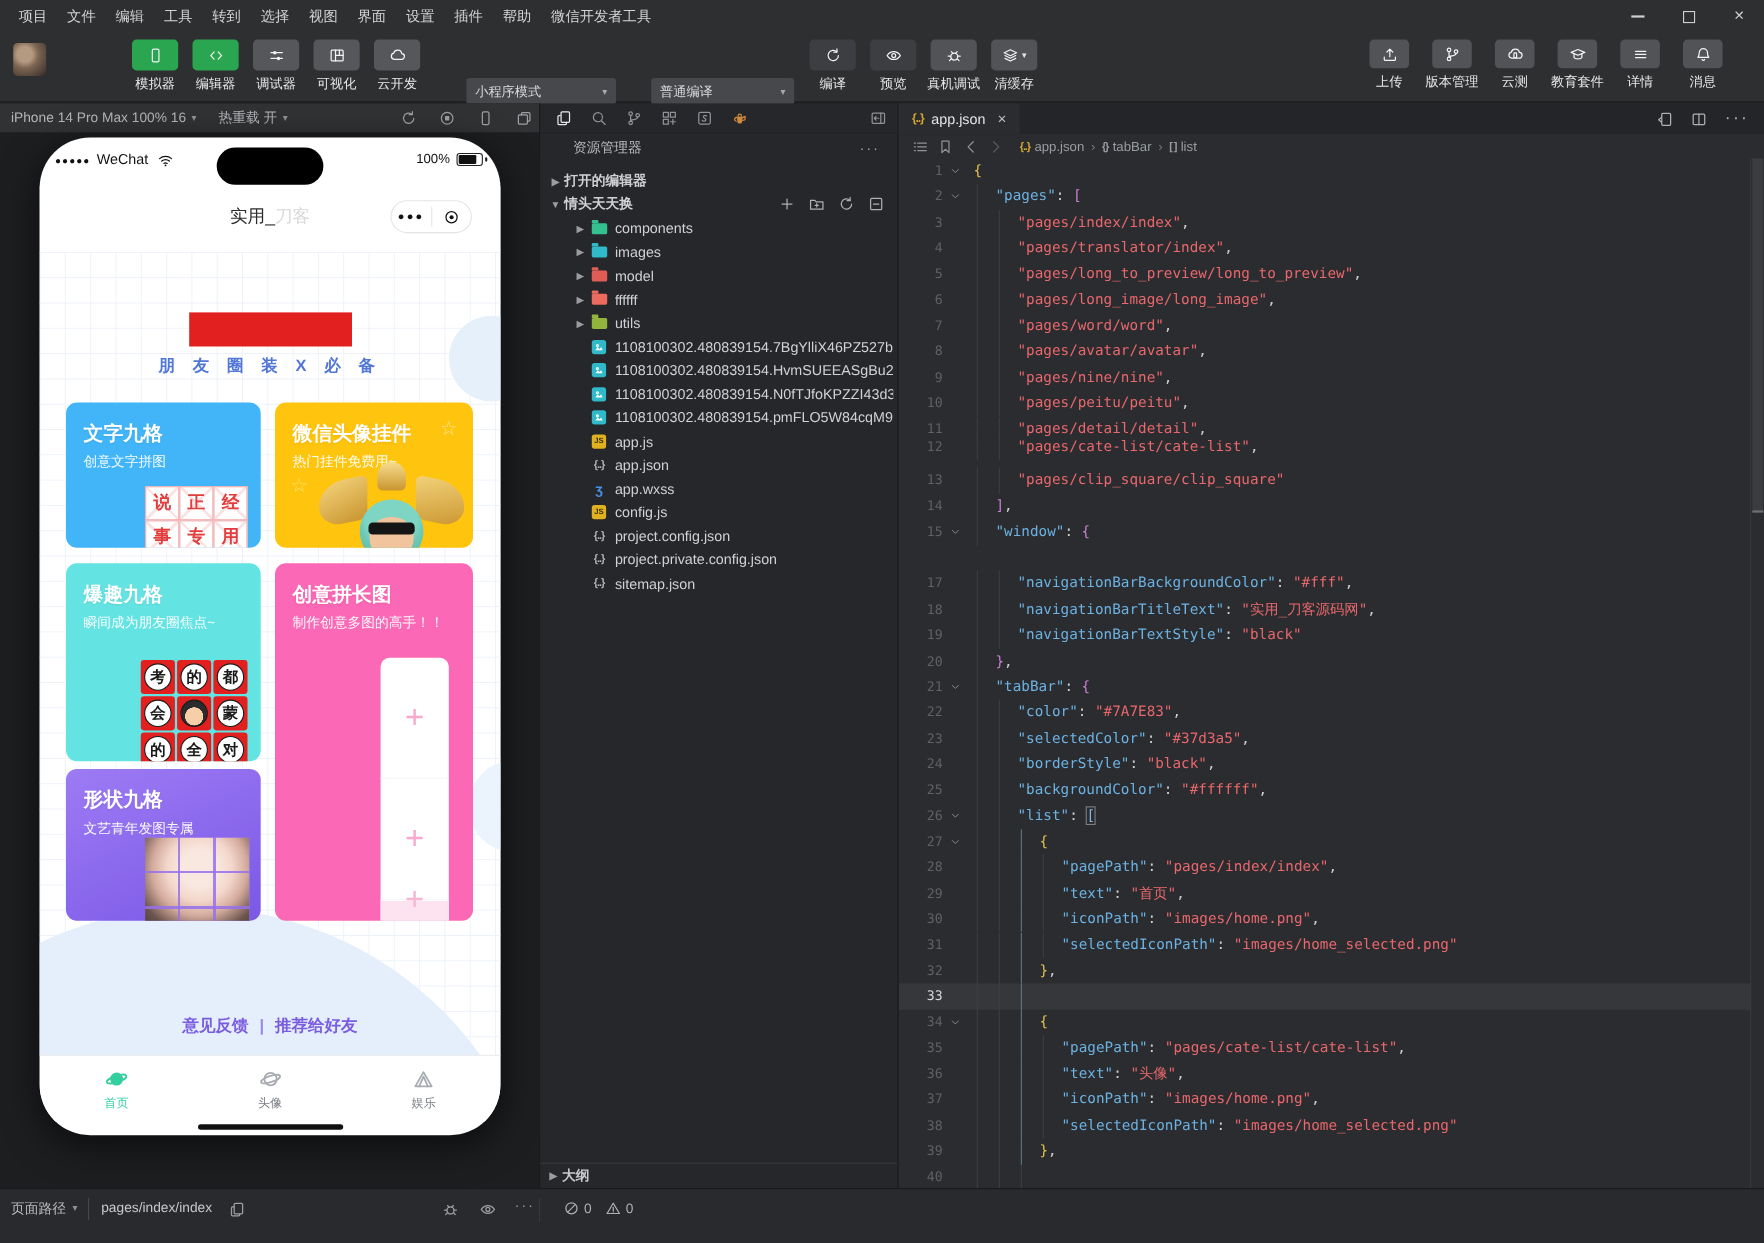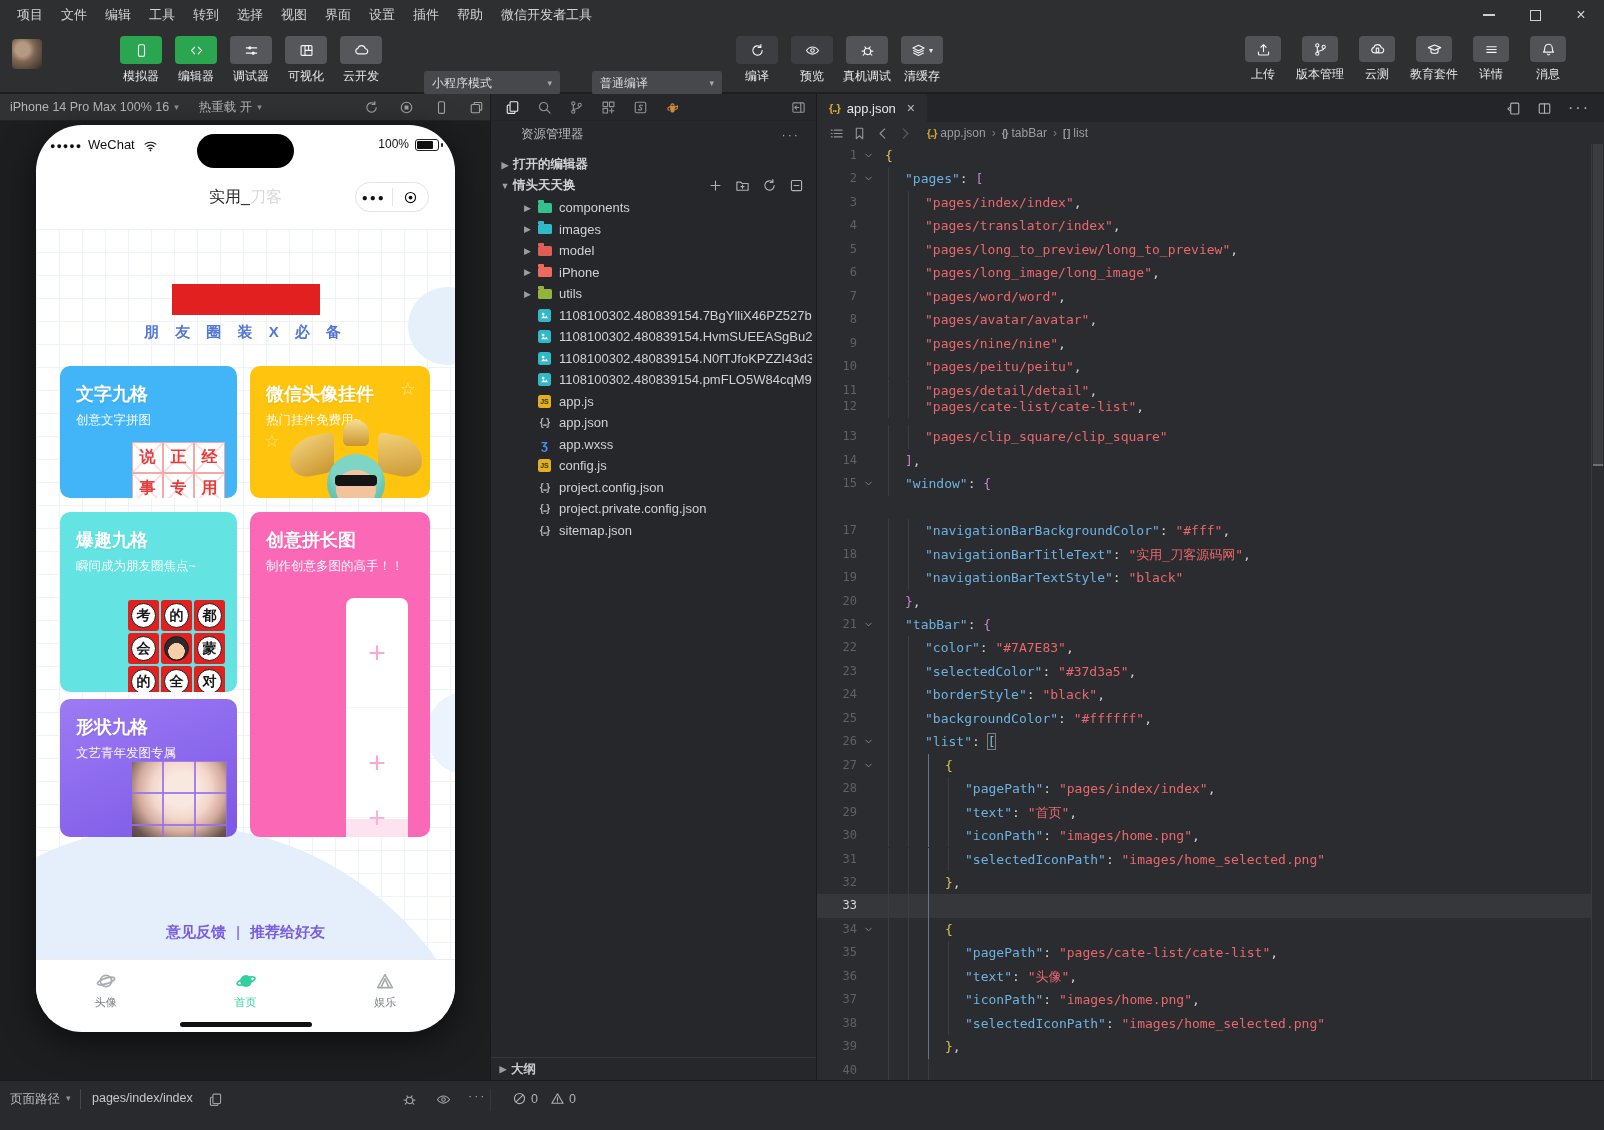--- a/index.html
+++ b/index.html
@@ -547,40 +547,40 @@
             <div class="card" id="card-4" style="background: linear-gradient(155deg, rgb(157, 123, 244), rgb(123, 88, 230));">
               <div class="c-title">形状九格</div>
               <div class="c-sub">文艺青年发图专属</div>
               <div class="pg"></div>
             </div>
           </div>
         <div id="p-links"><span class="lk">意见反馈</span><span class="ld">|</span><span class="lk">推荐给好友</span></div>
       </div>
       <div id="p-tabbar">
           <div class="ptab">
-            <span style="color: rgb(168, 171, 178);">
-              <svg width="22" height="22" viewBox="0 0 16 16" fill="none" stroke="currentColor" stroke-width="1.2" stroke-linecap="round" stroke-linejoin="round">
-                <circle cx="8" cy="8" r="4.1"></circle>
-                <ellipse cx="8" cy="8" rx="6.6" ry="2" transform="rotate(-18 8 8)"></ellipse>
-              </svg>
-            </span>
-            <span class="plabel" style="color: rgb(122, 126, 131);">头像</span>
-          </div>
-          <div class="ptab">
             <span style="color: rgb(55, 211, 165);">
               <svg width="22" height="22" viewBox="0 0 16 16" fill="none" stroke="currentColor" stroke-width="1.2" stroke-linecap="round" stroke-linejoin="round">
                 <circle cx="8" cy="8" r="4.3" fill="#35cf9f" stroke="none"></circle>
                 <ellipse cx="8" cy="8" rx="6.8" ry="2.1" transform="rotate(-18 8 8)" stroke="#35cf9f"></ellipse>
               </svg>
             </span>
             <span class="plabel" style="color: rgb(55, 211, 165);">首页</span>
           </div>
           <div class="ptab">
             <span style="color: rgb(168, 171, 178);">
               <svg width="22" height="22" viewBox="0 0 16 16" fill="none" stroke="currentColor" stroke-width="1.2" stroke-linecap="round" stroke-linejoin="round">
+                <circle cx="8" cy="8" r="4.1"></circle>
+                <ellipse cx="8" cy="8" rx="6.6" ry="2" transform="rotate(-18 8 8)"></ellipse>
+              </svg>
+            </span>
+            <span class="plabel" style="color: rgb(122, 126, 131);">头像</span>
+          </div>
+          <div class="ptab">
+            <span style="color: rgb(168, 171, 178);">
+              <svg width="22" height="22" viewBox="0 0 16 16" fill="none" stroke="currentColor" stroke-width="1.2" stroke-linecap="round" stroke-linejoin="round">
                 <path d="M8 3.4L2.6 12.8h10.8z"></path>
                 <path d="M8 6.4l-2.9 6.4M8 6.4l2.9 6.4"></path>
               </svg>
             </span>
             <span class="plabel" style="color: rgb(122, 126, 131);">娱乐</span>
           </div>
         </div>
       <div id="p-home"></div>
     </div>
   </div>
@@ -691,21 +691,21 @@
           <span class="t-icon">
             <span class="fold-shape" style="background: rgb(224, 93, 85);"></span>
           </span>
           <span class="t-name">model</span>
         </div>
         <div class="t-row" style="top: 64.5px;">
           <span class="t-chev">▶</span>
           <span class="t-icon">
             <span class="fold-shape" style="background: rgb(236, 106, 94);"></span>
           </span>
-          <span class="t-name">iPhone</span>
+          <span class="t-name">ffffff</span>
         </div>
         <div class="t-row" style="top: 86px;">
           <span class="t-chev">▶</span>
           <span class="t-icon">
             <span class="fold-shape" style="background: rgb(147, 180, 60);"></span>
           </span>
           <span class="t-name">utils</span>
         </div>
         <div class="t-row" style="top: 107.5px;">
           <span class="t-icon">

